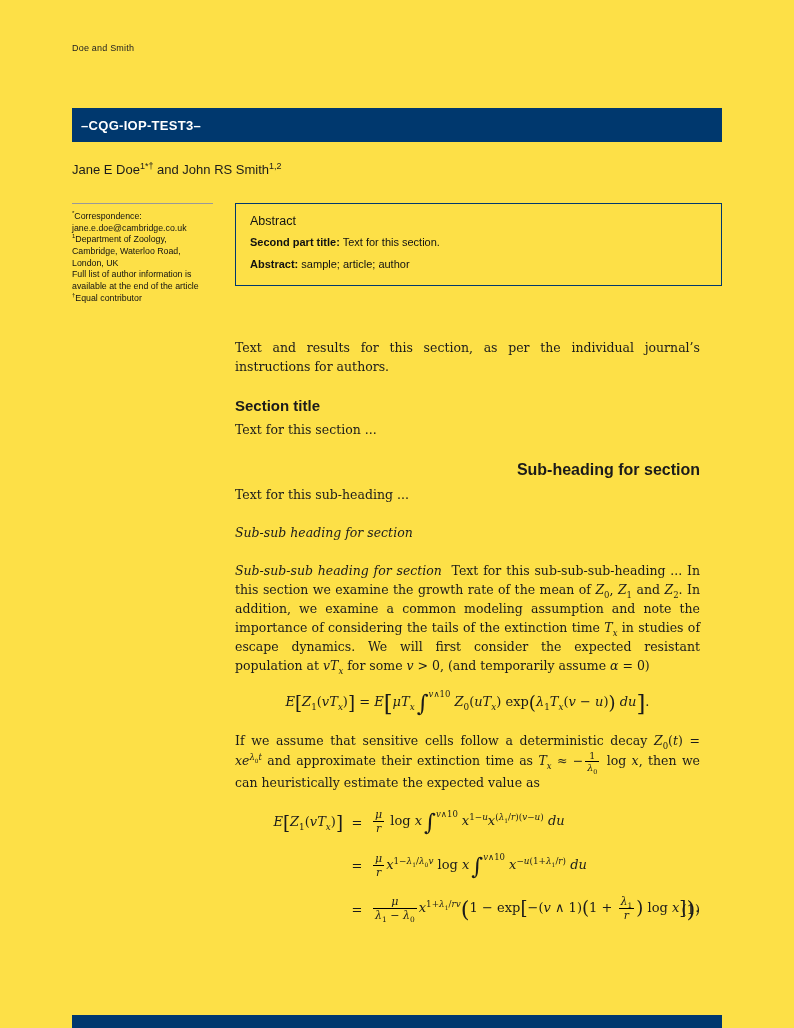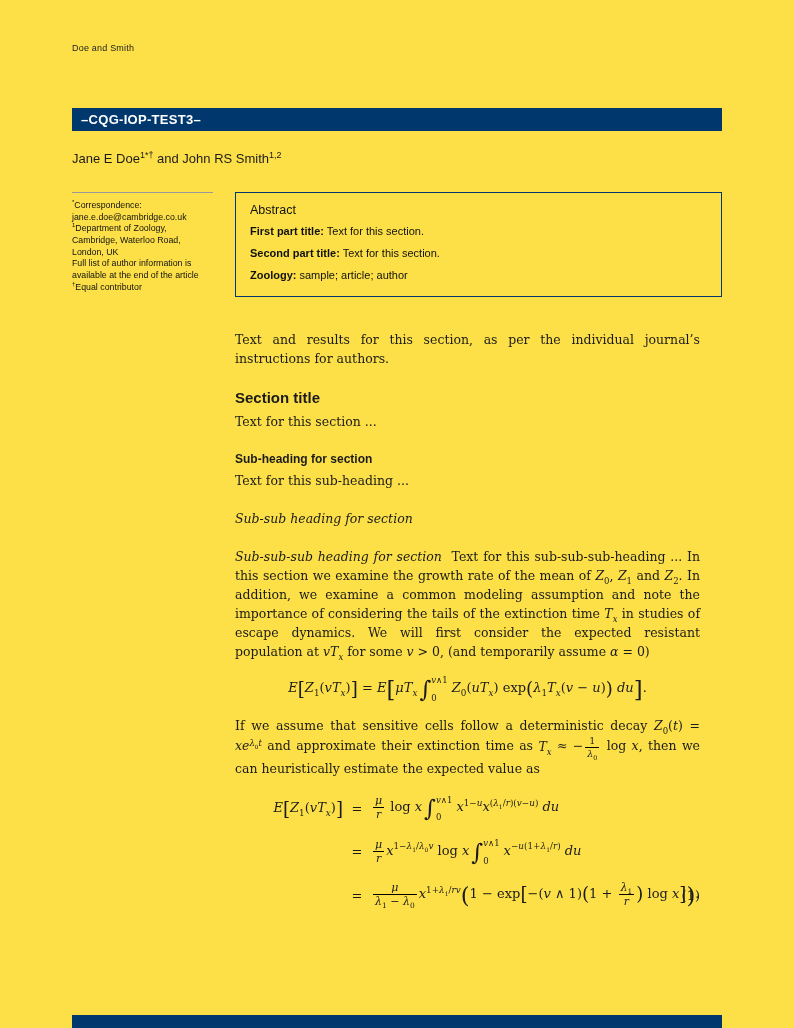--- a/index.html
+++ b/index.html
@@ -5,21 +5,21 @@
   :root{ --navy:#00386e; }
   *{ margin:0; padding:0; box-sizing:border-box; }
   html,body{ background:#e8e8e8; }
   .page{
     width:794px; height:1028px; margin:0 auto; position:relative; overflow:hidden;
     background:#fde047; padding:43px 72px 0;
     font-family:"DejaVu Serif","Liberation Serif",serif; color:#1b1b1b;
   }
   .running-head{ font-family:"Liberation Sans",sans-serif; font-size:9px; letter-spacing:.2px; color:#222; }
   .banner{
-    margin-top:55px; height:23px; background:var(--navy); color:#fff;
+    margin-top:55px; height:34px; background:var(--navy); color:#fff;
     font-family:"Liberation Sans",sans-serif; font-weight:bold; font-size:13px;
     display:flex; align-items:center; padding-left:9px; letter-spacing:.3px;
   }
   .title{ margin-top:15px; font-family:"Liberation Sans",sans-serif; font-weight:400; font-size:27px; color:#101010; }
   .authors{ margin-top:20px; font-family:"Liberation Sans",sans-serif; font-size:13px; }
   .authors sup{ font-size:9px; }
   .meta-row{ display:flex; align-items:flex-start; margin-top:26px; }
   .sidebar{
     width:141px; border-top:1px solid #999; padding-top:7px;
     font-family:"Liberation Sans",sans-serif; font-size:8.8px; line-height:1.33; color:#111;
@@ -27,36 +27,36 @@
   .sidebar p{ margin:0; }
   .abstract-box{
     margin-left:22px; flex:1; border:1px solid var(--navy);
     padding:10px 14px 13px; font-family:"Liberation Sans",sans-serif; font-size:11px; color:#111;
   }
   .abstract-box h2{ font-family:"Liberation Sans",sans-serif; font-size:12.5px; font-weight:normal; margin-bottom:4px; }
   .abs-line{ margin-top:7px; line-height:1.35; }
   .abs-label{ font-weight:bold; }
   .main{ margin-left:163px; margin-top:33px; width:465px; font-size:12.5px; line-height:1.52; text-align:justify; }
   .h-section{ font-family:"Liberation Sans",sans-serif; font-size:15px; font-weight:bold; text-align:left; margin-bottom:3px; }
-  .h-sub{ font-family:"Liberation Sans",sans-serif; font-size:12px; font-weight:bold; text-align:left; margin-top:19px; margin-bottom:2px; }
+  .h-sub{ font-family:"Liberation Sans",sans-serif; font-size:16px; font-weight:bold; text-align:right; margin-top:19px; margin-bottom:2px; }
   .h-subsub{ font-style:italic; font-weight:normal; font-size:12.5px; text-align:left; margin-top:19px; margin-bottom:2px; }
   .runin{ font-style:italic; }
   p.body{ margin-bottom:13px; }
   .gap{ margin-top:19px; }
   sub,sup{ line-height:0; }
   sup{ font-size:.68em; } sub{ font-size:.68em; }
   
   .disp{ text-align:center; font-size:13px; margin:14px 0 13px; line-height:1.25; }
   .fr{ display:inline-block; text-align:center; vertical-align:middle; font-size:11px; line-height:1.2; margin:0 2px; }
   .fr .nm{ display:block; border-bottom:1px solid #000; padding:0 2px; }
   .fr .dn{ display:block; padding:0 2px; }
   .fr.sm{ font-size:9.5px; }
   .ii{ font-size:1.75em; font-style:normal; vertical-align:-0.22em; margin-left:2px; }
   .il{
-    display:inline-flex; flex-direction:column; justify-content:space-between;
+    display:inline-flex; flex-direction:row; justify-content:space-between;
     height:26px; font-size:8.5px; line-height:1; vertical-align:middle;
     margin:0 4px 0 0; transform:translateY(1px); text-align:left;
   }
   .bg{ font-size:1.4em; vertical-align:-0.16em; }
   .bg2{ font-size:1.75em; vertical-align:-0.24em; }
   .eqn{ margin-top:4px; font-size:13px; }
   .eqn-row{ position:relative; display:flex; align-items:center; margin:9px 0; text-align:left; }
   .eqn-lhs{ width:108px; text-align:right; }
   .eqn-rel{ width:28px; text-align:center; }
   .eqn-rhs{ flex:1; text-align:left; }
@@ -81,29 +81,25 @@
     <aside class="sidebar">
       <p><sup>*</sup>Correspondence: jane.e.doe@cambridge.co.uk</p>
       <p><sup>1</sup>Department of Zoology, Cambridge, Waterloo Road, London, UK</p>
       <p>Full list of author information is available at the end of the article</p>
       <p><sup>†</sup>Equal contributor</p>
     </aside>
 
     <section class="abstract-box">
       <h2>Abstract</h2>
       <p class="abs-line">
-        <span class="abs-label">First part title:</span>
-        <span>Text for this section.</span>
-      </p>
-      <p class="abs-line">
         <span class="abs-label">Second part title:</span>
         <span>Text for this section.</span>
       </p>
       <p class="abs-line">
-        <span class="abs-label">Zoology:</span>
+        <span class="abs-label">Abstract:</span>
         <span>sample; article; author</span>
       </p>
     </section>
   </div>
 
   <main class="main">
 
     <p class="body">Text and results for this section, as per the individual journal’s instructions for authors.</p>
 
     <h2 class="h-section gap">Section title</h2>

